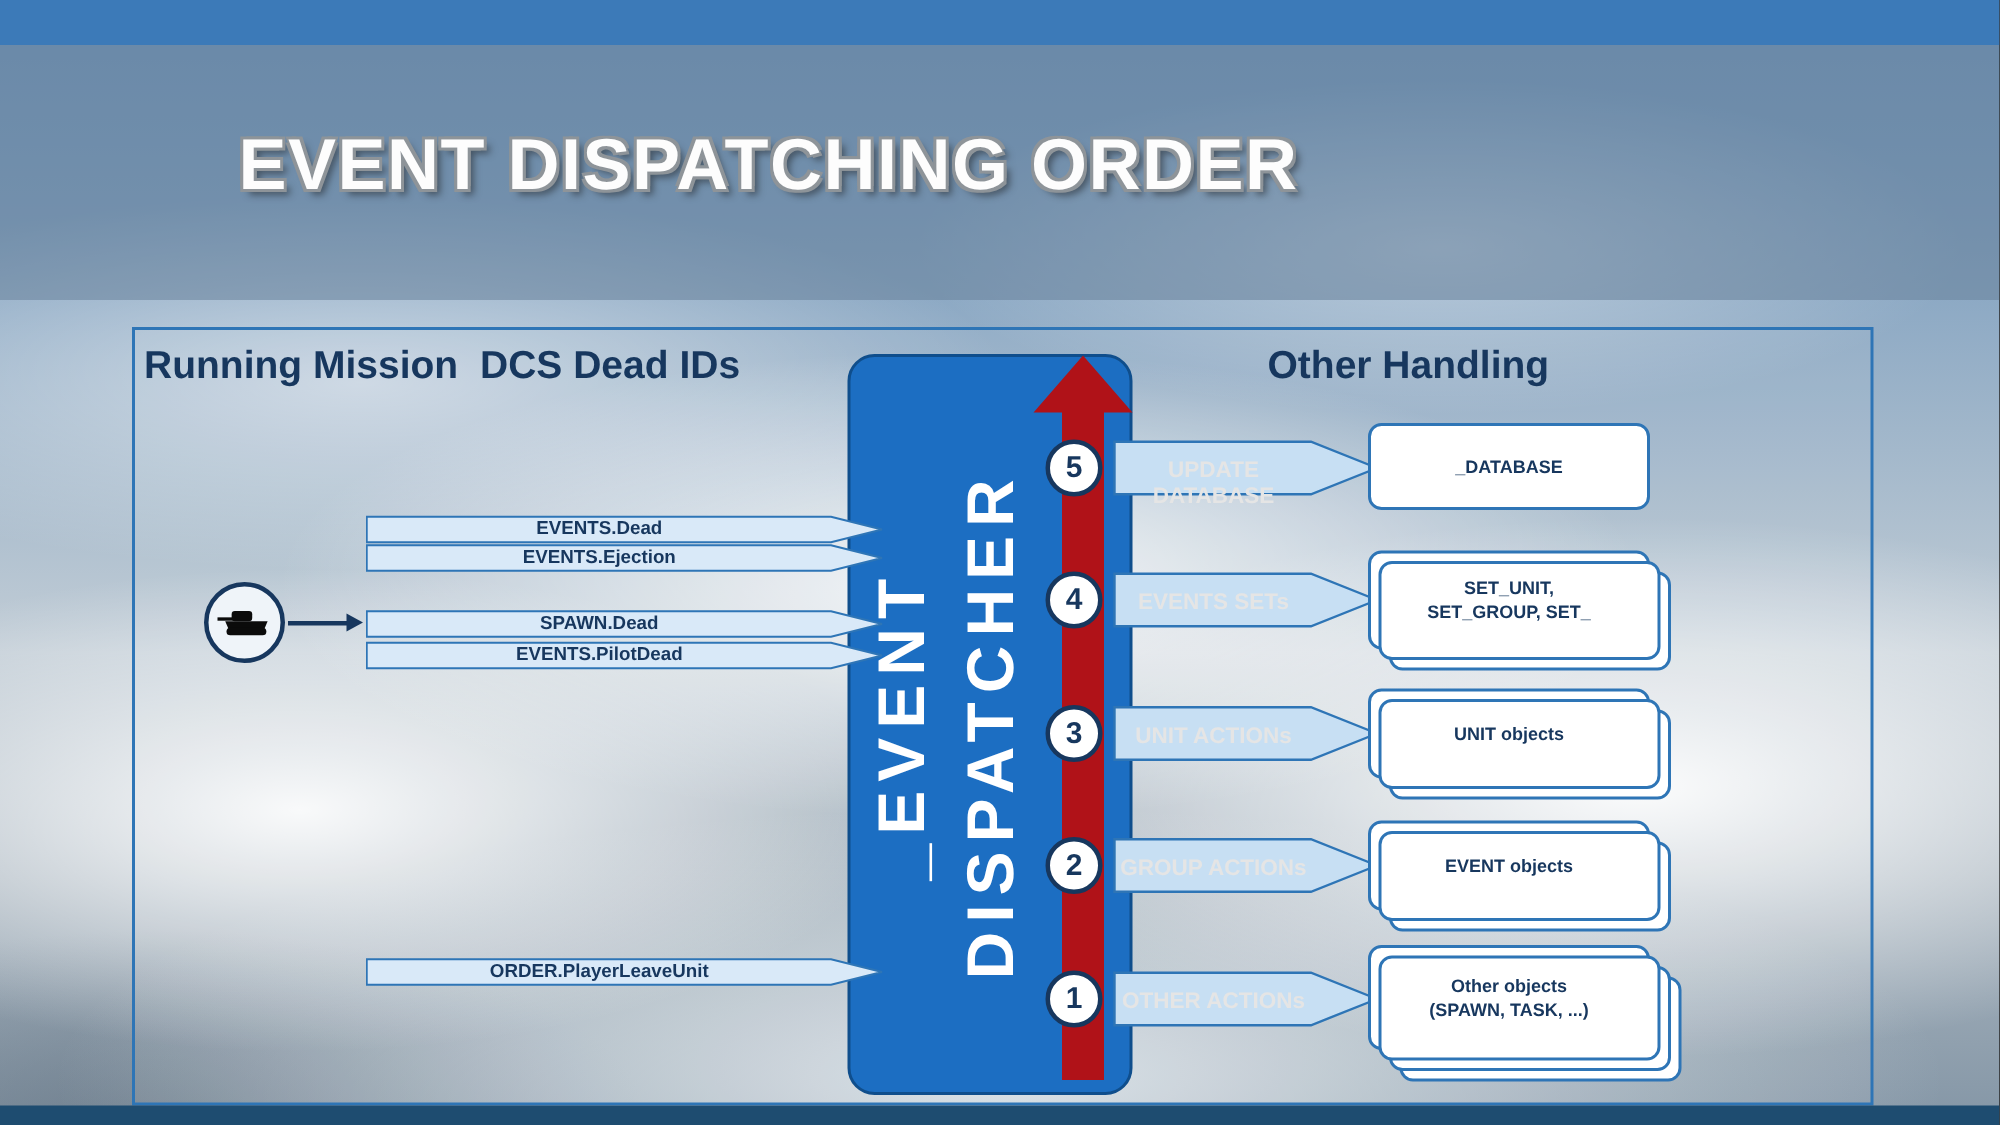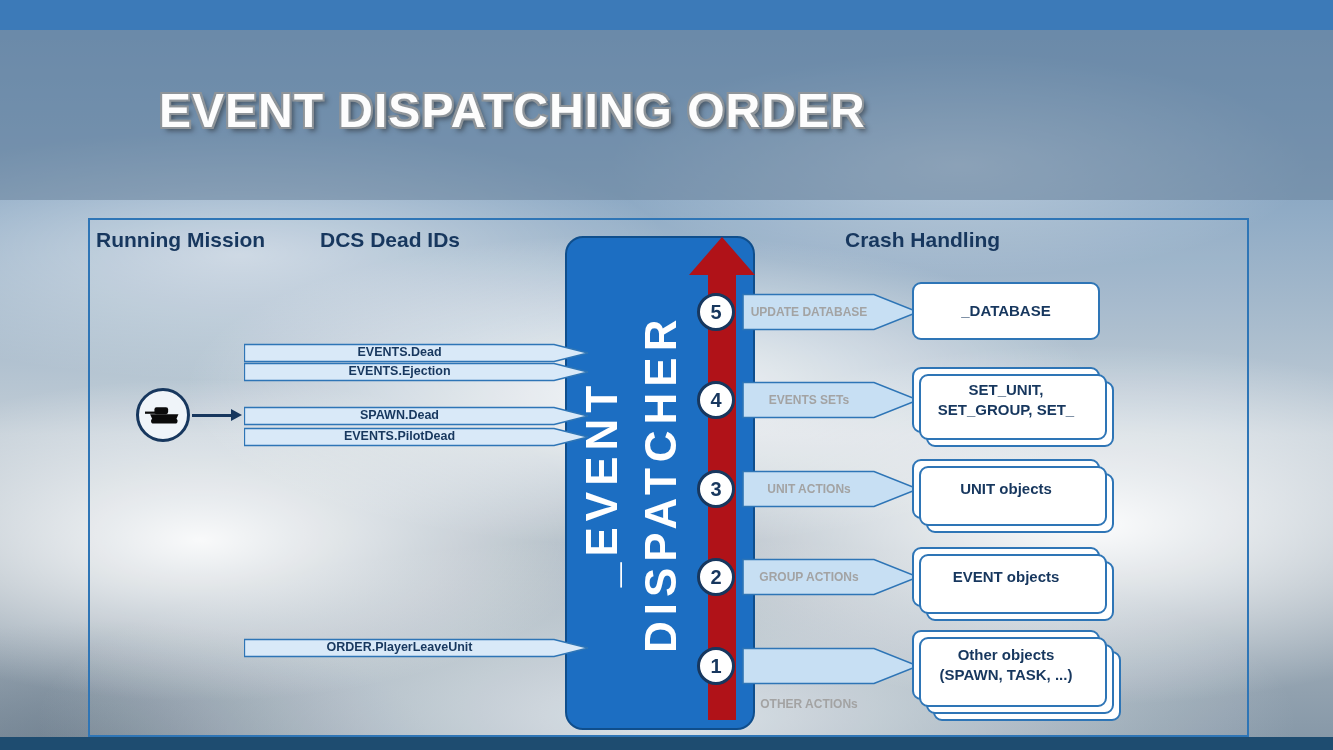--- a/index.html
+++ b/index.html
@@ -23,21 +23,21 @@
   .band-top{position:absolute;left:0;top:0;width:100%;height:30px;background:#3c7ab8;z-index:2;}
   .title-band{position:absolute;left:0;top:30px;width:100%;height:170px;background:rgba(104,130,155,0.55);z-index:2;}
   .band-bottom{position:absolute;left:0;top:737px;width:100%;height:13px;background:#1e4c70;z-index:9;}
   .page-title{
     position:absolute;left:159px;top:83px;margin:0;z-index:3;
     font-size:48px;font-weight:bold;letter-spacing:1px;color:#fdfdfd;
     text-shadow:-2px -2px 0 #8e9499, 2px -2px 0 #8e9499, -2px 2px 0 #8e9499, 2px 2px 0 #8e9499, 4px 4px 5px rgba(40,45,50,0.6);
   }
   
   .panel{position:absolute;left:88px;top:218px;width:1161px;height:519px;box-sizing:border-box;border:2px solid #2e75b6;z-index:2;background:rgba(255,255,255,0.04);}
-  .header-label{position:absolute;font-size:21px;font-weight:bold;color:#17375e;z-index:6;}
+  .header-label{position:absolute;font-size:26px;font-weight:bold;color:#17375e;z-index:6;}
   .h-running{left:96px;top:228px;}
   .h-dcs{left:320px;top:228px;}
   .h-handling{left:845px;top:228px;}
   
   .dispatcher-box{position:absolute;left:565px;top:236px;width:190px;height:494px;box-sizing:border-box;background:#1c6ec2;border:2px solid #0f4e8c;border-radius:18px;z-index:2;}
   .dispatcher-label{
     position:absolute;left:572px;top:242px;width:124px;height:482px;z-index:3;
     writing-mode:vertical-rl;transform:rotate(180deg);
     white-space:pre-line;text-align:center;
     color:#ffffff;font-size:44px;font-weight:bold;letter-spacing:6px;line-height:1.35;
@@ -48,26 +48,26 @@
   .circle{
     position:absolute;width:38px;height:38px;box-sizing:border-box;border:3px solid #17375e;border-radius:50%;
     background:#ffffff;color:#17375e;font-weight:bold;font-size:20px;
     display:flex;align-items:center;justify-content:center;z-index:6;
   }
   .c5{left:697px;top:293px}.c4{left:697px;top:381px}.c3{left:697px;top:470px}.c2{left:697px;top:558px}.c1{left:697px;top:647px}
   
   .ribbon{position:absolute;left:742px;width:178px;height:42px;z-index:3;}
   .ribbon svg{display:block;}
   .rb5{top:291px}.rb4{top:379px}.rb3{top:468px}.rb2{top:556px}.rb1{top:645px}
-  .ribbon-label{position:absolute;left:742px;width:134px;text-align:center;font-size:12px;font-weight:bold;color:#a3a3a3;z-index:4;}
-  .rl5{top:305px}.rl4{top:393px}.rl3{top:482px}.rl2{top:570px}.rl1{top:697px}
+  .ribbon-label{position:absolute;left:742px;width:134px;text-align:center;font-size:15px;font-weight:bold;color:#e5e5e5;z-index:4;}
+  .rl5{top:305px}.rl4{top:393px}.rl3{top:482px}.rl2{top:570px}.rl1{top:659px}
   
   .target-box{
     position:absolute;left:912px;width:188px;box-sizing:border-box;background:#ffffff;border:2px solid #2e75b6;border-radius:9px;
-    color:#17375e;font-weight:bold;font-size:15px;line-height:1.35;
+    color:#17375e;font-weight:bold;font-size:12px;line-height:1.35;
     display:flex;align-items:center;justify-content:center;text-align:center;white-space:pre-line;z-index:5;
   }
   .tb5{top:282px;height:58px}
   .tb4{top:367px;height:66px}
   .tb3{top:459px;height:60px}
   .tb2{top:547px;height:60px}
   .tb1{top:630px;height:70px}
   .stacked::before,.stacked::after{content:"";position:absolute;inset:-2px;border:2px solid #2e75b6;border-radius:9px;background:#ffffff;}
   .stacked::after{transform:translate(7px,7px);z-index:-1;}
   .stacked::before{transform:translate(14px,14px);z-index:-2;}
@@ -90,21 +90,21 @@
   <div class="sky"></div>
   <div class="band-top"></div>
   <div class="title-band"></div>
   <h1 class="page-title">EVENT DISPATCHING ORDER</h1>
   <div class="band-bottom"></div>
 
   <div class="panel"></div>
 
   <div class="header-label h-running">Running Mission</div>
   <div class="header-label h-dcs">DCS Dead IDs</div>
-  <div class="header-label h-handling">Crash Handling</div>
+  <div class="header-label h-handling">Other Handling</div>
 
   <div class="dispatcher-box"></div>
   <div class="red-arrow-shaft"></div>
   <div class="red-arrow-head"></div>
   <div class="dispatcher-label">_EVENT
 DISPATCHER</div>
 
   <div class="circle c5">5</div>
   <div class="circle c4">4</div>
   <div class="circle c3">3</div>

